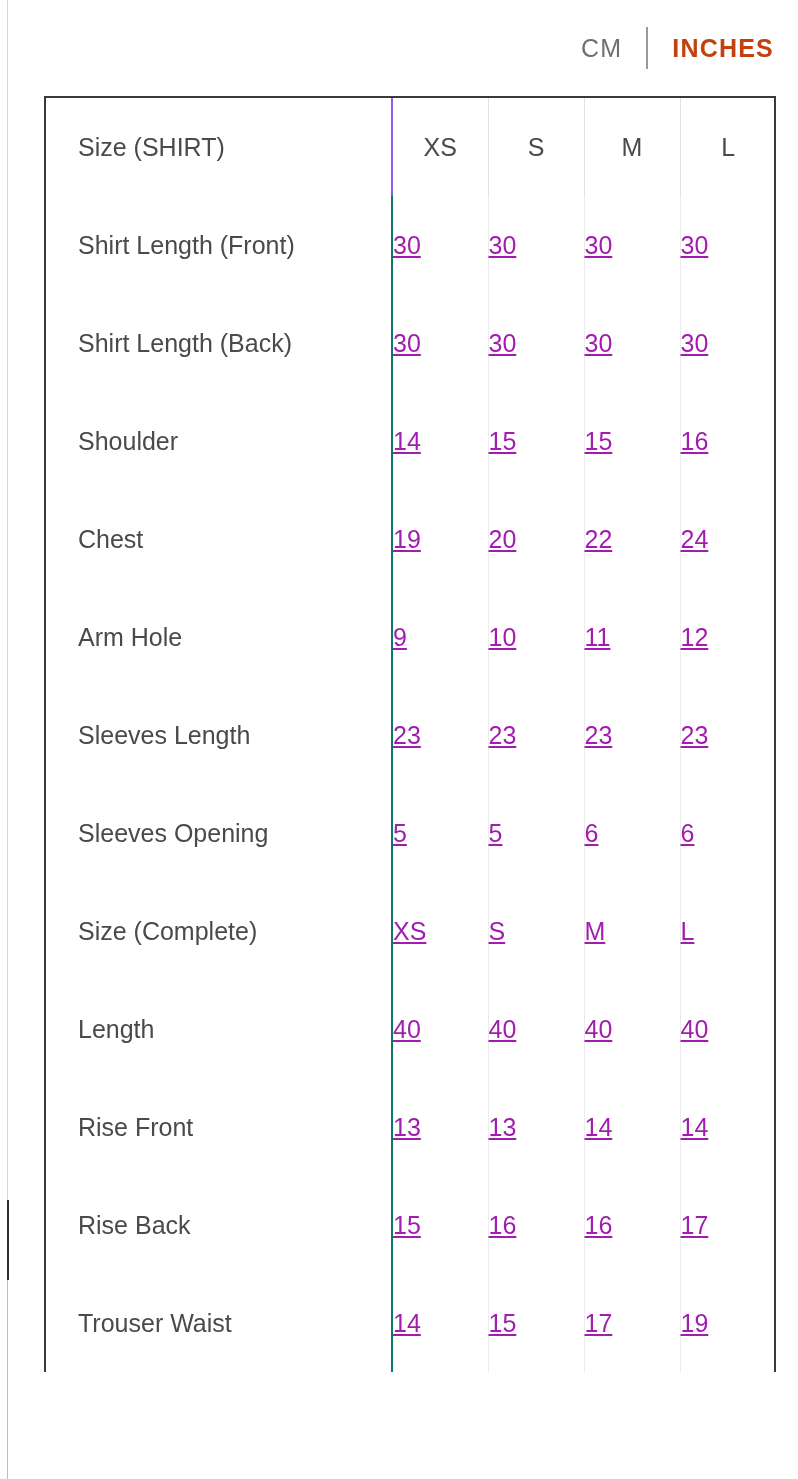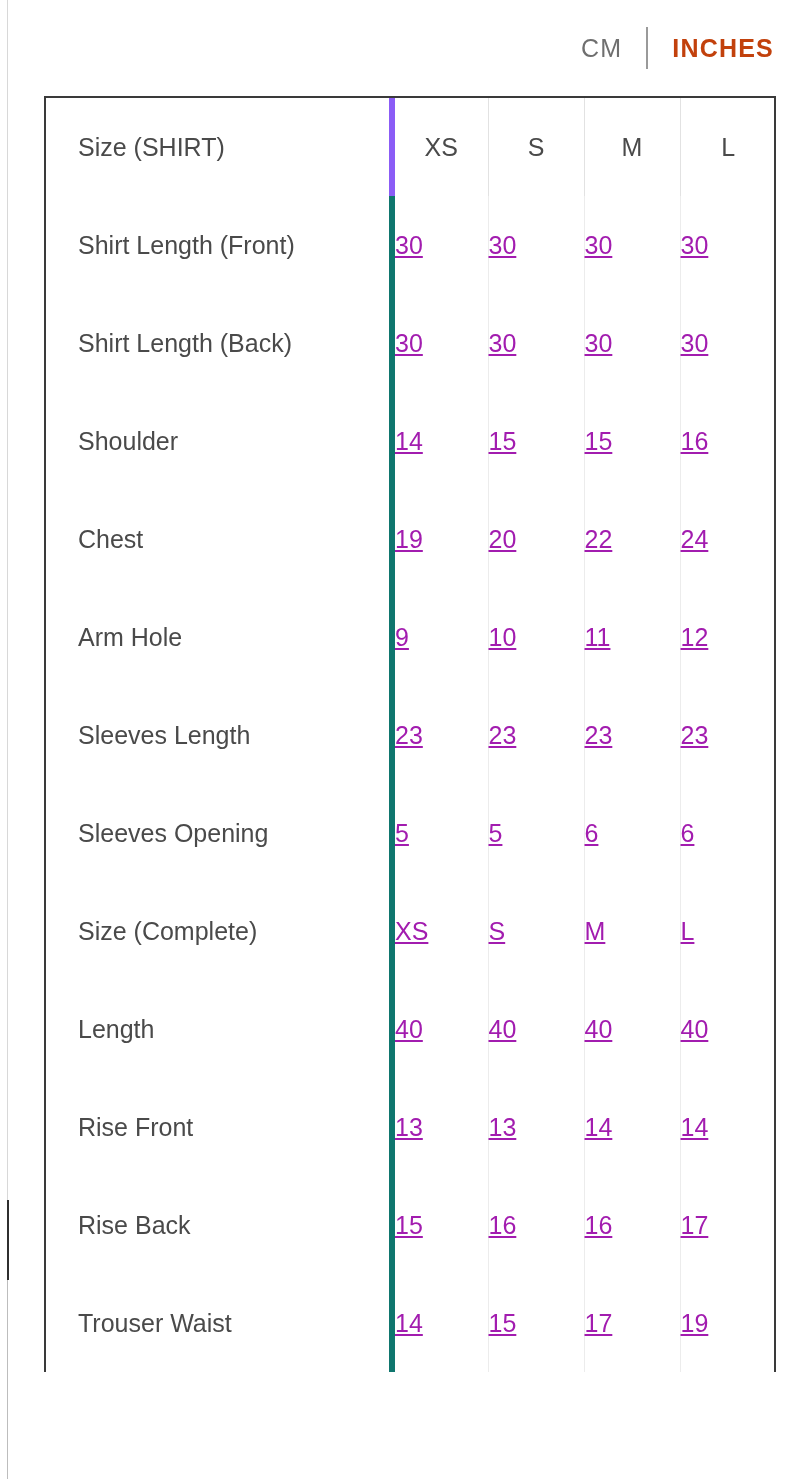--- a/index.html
+++ b/index.html
@@ -98,37 +98,37 @@
   }
   
   thead tr th {
     border-bottom: 2px solid #3a3a3a;
     font-size: 25px;
     color: #2f2f2f;
   }
   thead th.label-col {
     text-align: left;
     padding-left: 32px;
-    border-right: 6px solid #8b5cf6;
+    border-right: 2px solid #8b5cf6;
     margin-left: 42px;
   }
   thead th.size-col {
     text-align: center;
     border-right: 1px solid #e2e2e2;
   }
   thead th.size-col:last-child { border-right: none; }
 
   tbody tr td {
     border-bottom: 1px solid #e6e6e6;
   }
   tbody tr:last-child td { border-bottom: none; }
   tbody td.label-col {
     text-align: left;
     padding-left: 32px;
-    border-right: 6px solid #0f766e;
+    border-right: 2px solid #0f766e;
     color: #4a4a4a;
   }
   tbody td.val-col {
     text-align: left;
     border-right: 1px solid #ececec;
     color: #a21caf;
     text-decoration: underline;
   }
   tbody td.val-col:last-child { border-right: none; }
 

